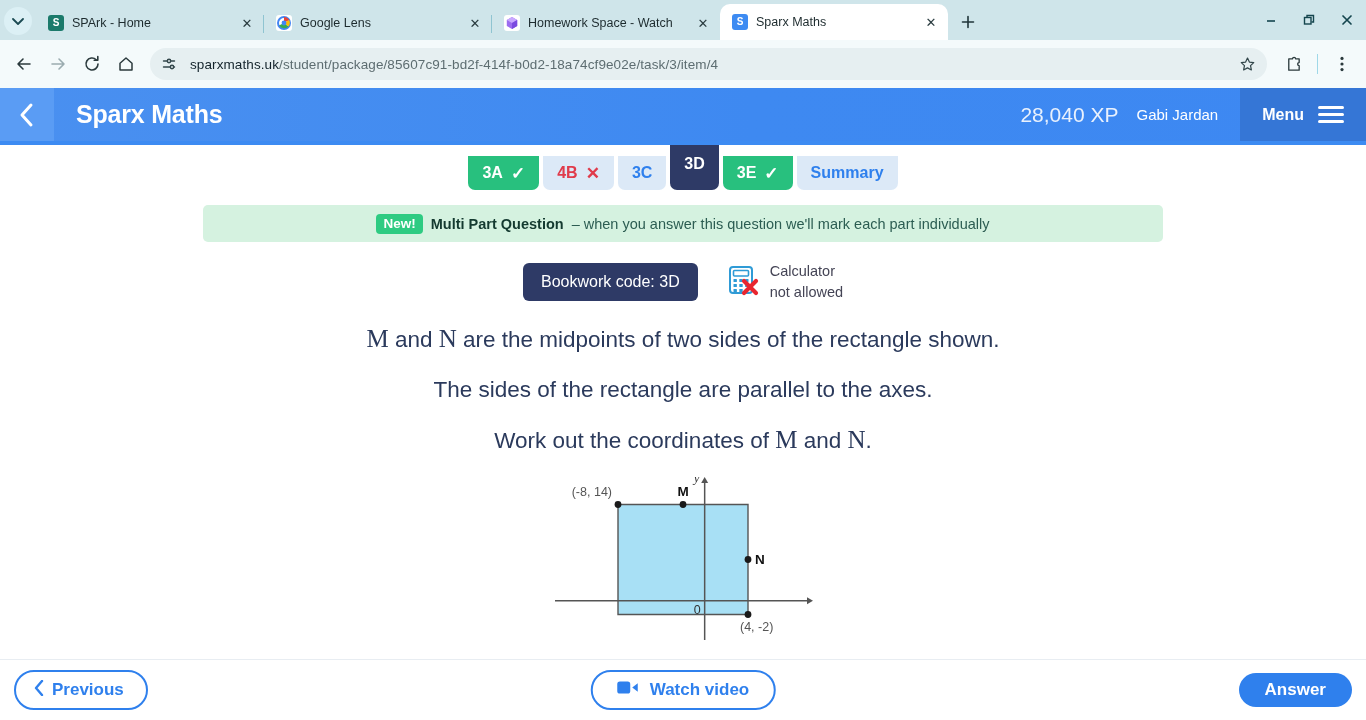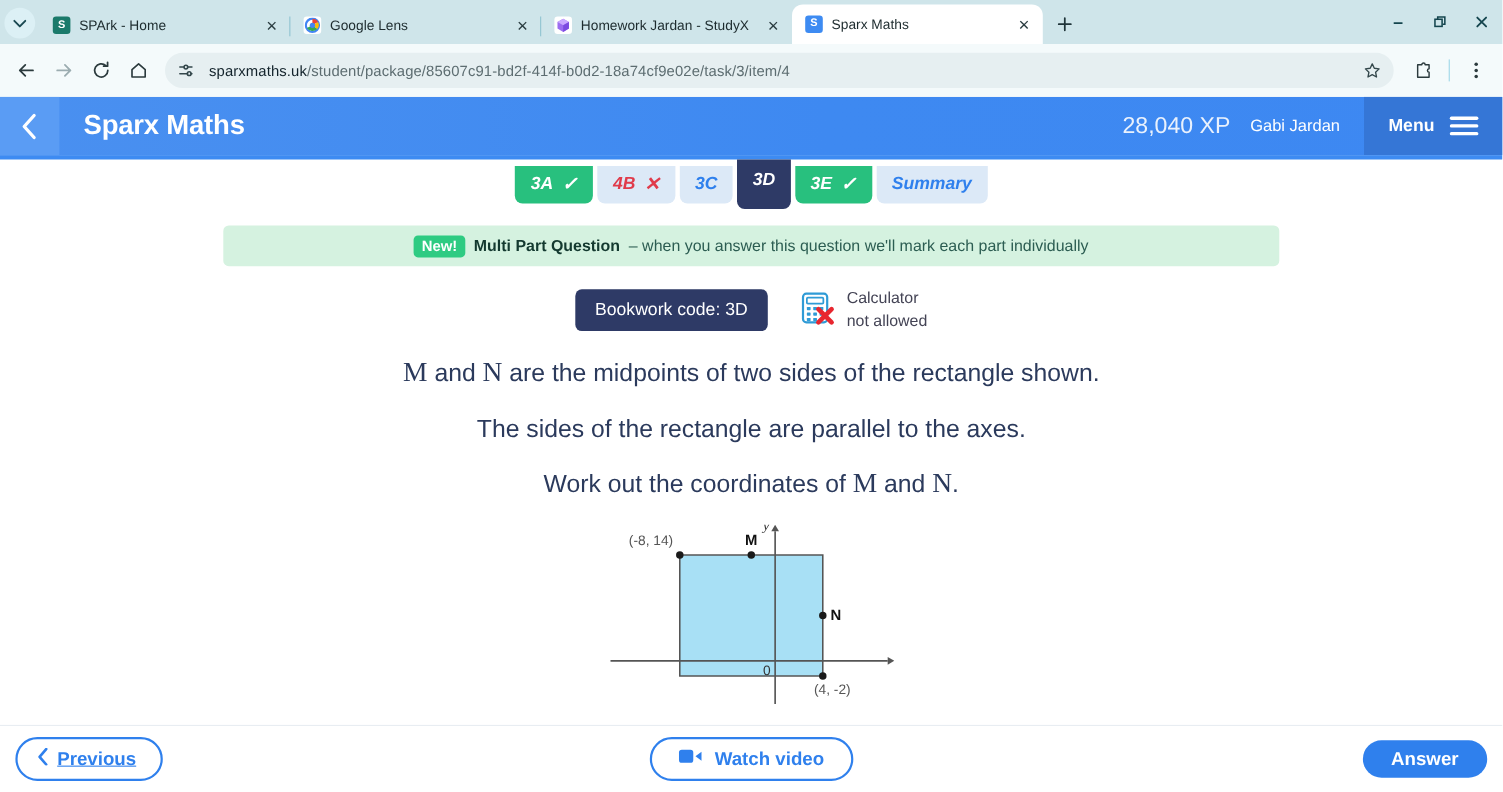--- a/index.html
+++ b/index.html
@@ -122,22 +122,22 @@
   }
   .menu-label { font-size: 16px; font-weight: 700; }
   .burger { display: flex; flex-direction: column; gap: 4px; }
   .burger span { display: block; width: 26px; height: 3px; background: #fff; border-radius: 2px; }
 
   .content { position: relative; height: 579px; background: #fff; }
 
   
   .qtabs-band { height: 4px; background: #3d8bf2; }
   .qtabs {
-    display: flex; justify-content: center; align-items: center;
-    gap: 4px; padding-top: 0; font-style: italic;
+    display: flex; justify-content: center; align-items: flex-end;
+    gap: 4px; padding-top: 0;
   }
   .qtab {
     display: flex; align-items: center; gap: 8px;
     height: 34px; padding: 0 14px; border-radius: 0 0 7px 7px;
     font-size: 16px; font-weight: 700;
     background: #dce9f7; color: #2f80ed;
   }
   .qtab.done { background: #28c07e; color: #fff; }
   .qtab.wrong { background: #dce9f7; color: #e03b4b; }
   .qtab.current {
@@ -184,21 +184,21 @@
   
   .footer {
     position: absolute; left: 0; bottom: 0; width: 1366px; height: 61px;
     background: #ffffff; border-top: 1px solid #e8edf2;
     display: flex; align-items: center;
   }
   .btn-prev {
     margin-left: 14px; height: 40px; padding: 0 22px 0 18px;
     border: 2px solid #2f80ed; border-radius: 22px; color: #2f80ed;
     background: #fff; font-size: 17px; font-weight: 700;
-    display: flex; align-items: center; gap: 8px; text-decoration: underline;
+    display: flex; align-items: center; gap: 8px;
   }
   .btn-watch {
     position: absolute; left: 50%; transform: translateX(-50%);
     height: 40px; padding: 18px 24px; border: 2px solid #2f80ed;
     border-radius: 22px; color: #2f80ed; background: #fff;
     font-size: 17px; font-weight: 700;
     display: flex; align-items: center; gap: 11px;
   }
   .btn-answer {
     margin-left: auto; margin-right: 14px; height: 34px; padding: 0 26px;
@@ -242,21 +242,21 @@
 
     <div class="tab">
       <span class="sep"></span>
       <span class="favicon" style="background:#fff">
         <svg width="14" height="14" viewBox="0 0 14 14">
           <polygon points="7,1 12.2,4 12.2,10 7,13 1.8,10 1.8,4" fill="#9b6cf0"></polygon>
           <polygon points="7,1 12.2,4 7,7 1.8,4" fill="#c9a8ff"></polygon>
           <polygon points="7,7 12.2,4 12.2,10 7,13" fill="#7b4ae0"></polygon>
         </svg>
       </span>
-      <span class="tab-title">Homework Jardan - StudyX</span>
+      <span class="tab-title">Homework Space - Watch</span>
       <span class="tab-close">✕</span>
     </div>
 
     <div class="tab active">
       <span class="favicon" style="background:#3d8bf2">S</span>
       <span class="tab-title">Sparx Maths</span>
       <span class="tab-close">✕</span>
     </div>
 
     <div class="newtab-btn">

